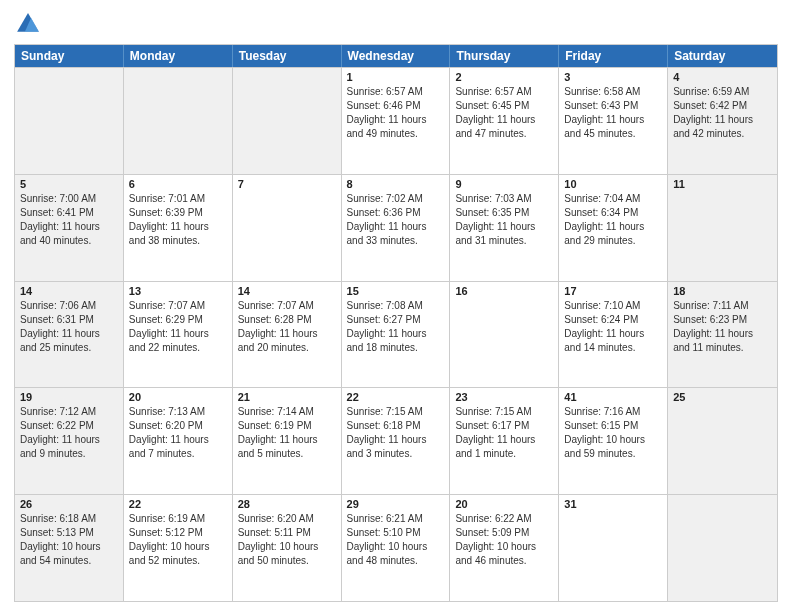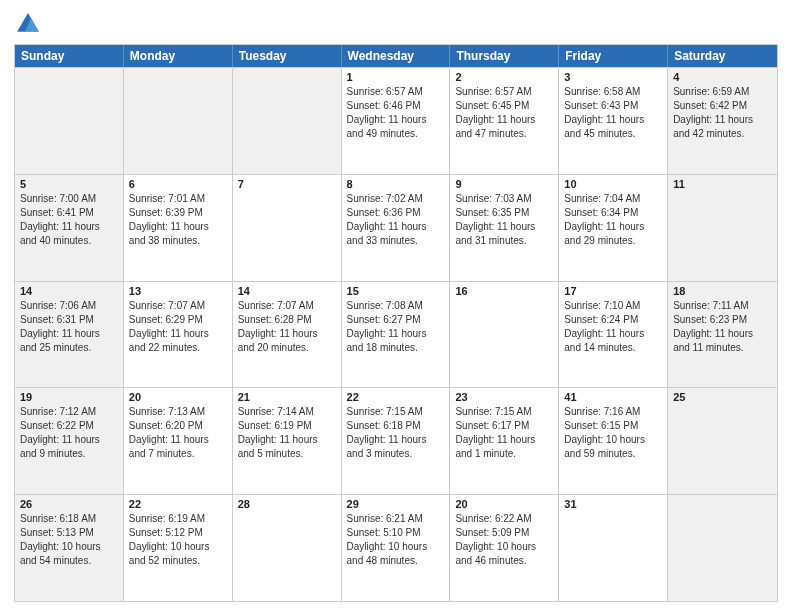--- a/index.html
+++ b/index.html
@@ -321,20 +321,24 @@
           </div>
           <div class="cal-cell">
             <div class="day-num">22</div>
             <div class="day-info">Sunrise: 6:19 AM
 Sunset: 5:12 PM
 Daylight: 10 hours
 and 52 minutes.</div>
           </div>
           <div class="cal-cell">
             <div class="day-num">28</div>
+            <div class="day-info">Sunrise: 6:20 AM
+Sunset: 5:11 PM
+Daylight: 10 hours
+and 50 minutes.</div>
           </div>
           <div class="cal-cell">
             <div class="day-num">29</div>
             <div class="day-info">Sunrise: 6:21 AM
 Sunset: 5:10 PM
 Daylight: 10 hours
 and 48 minutes.</div>
           </div>
           <div class="cal-cell">
             <div class="day-num">20</div>

